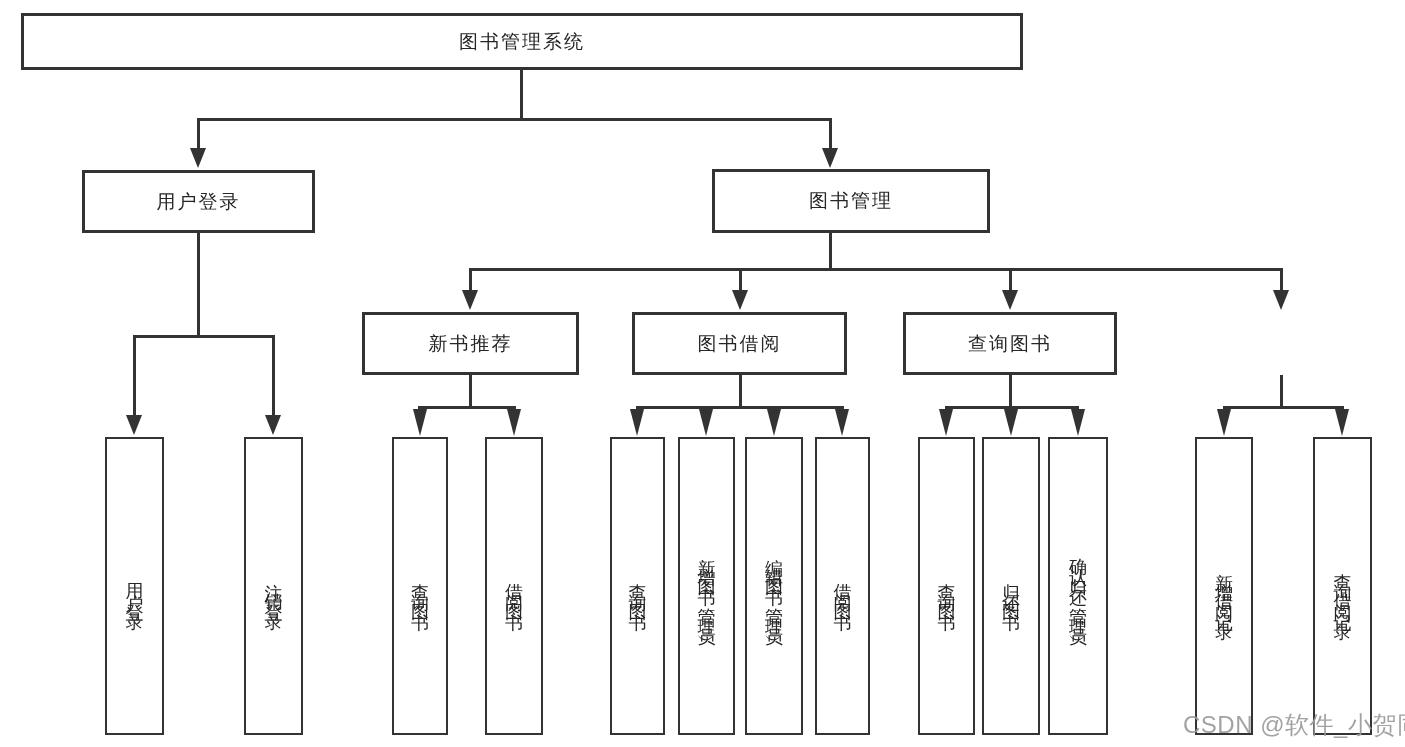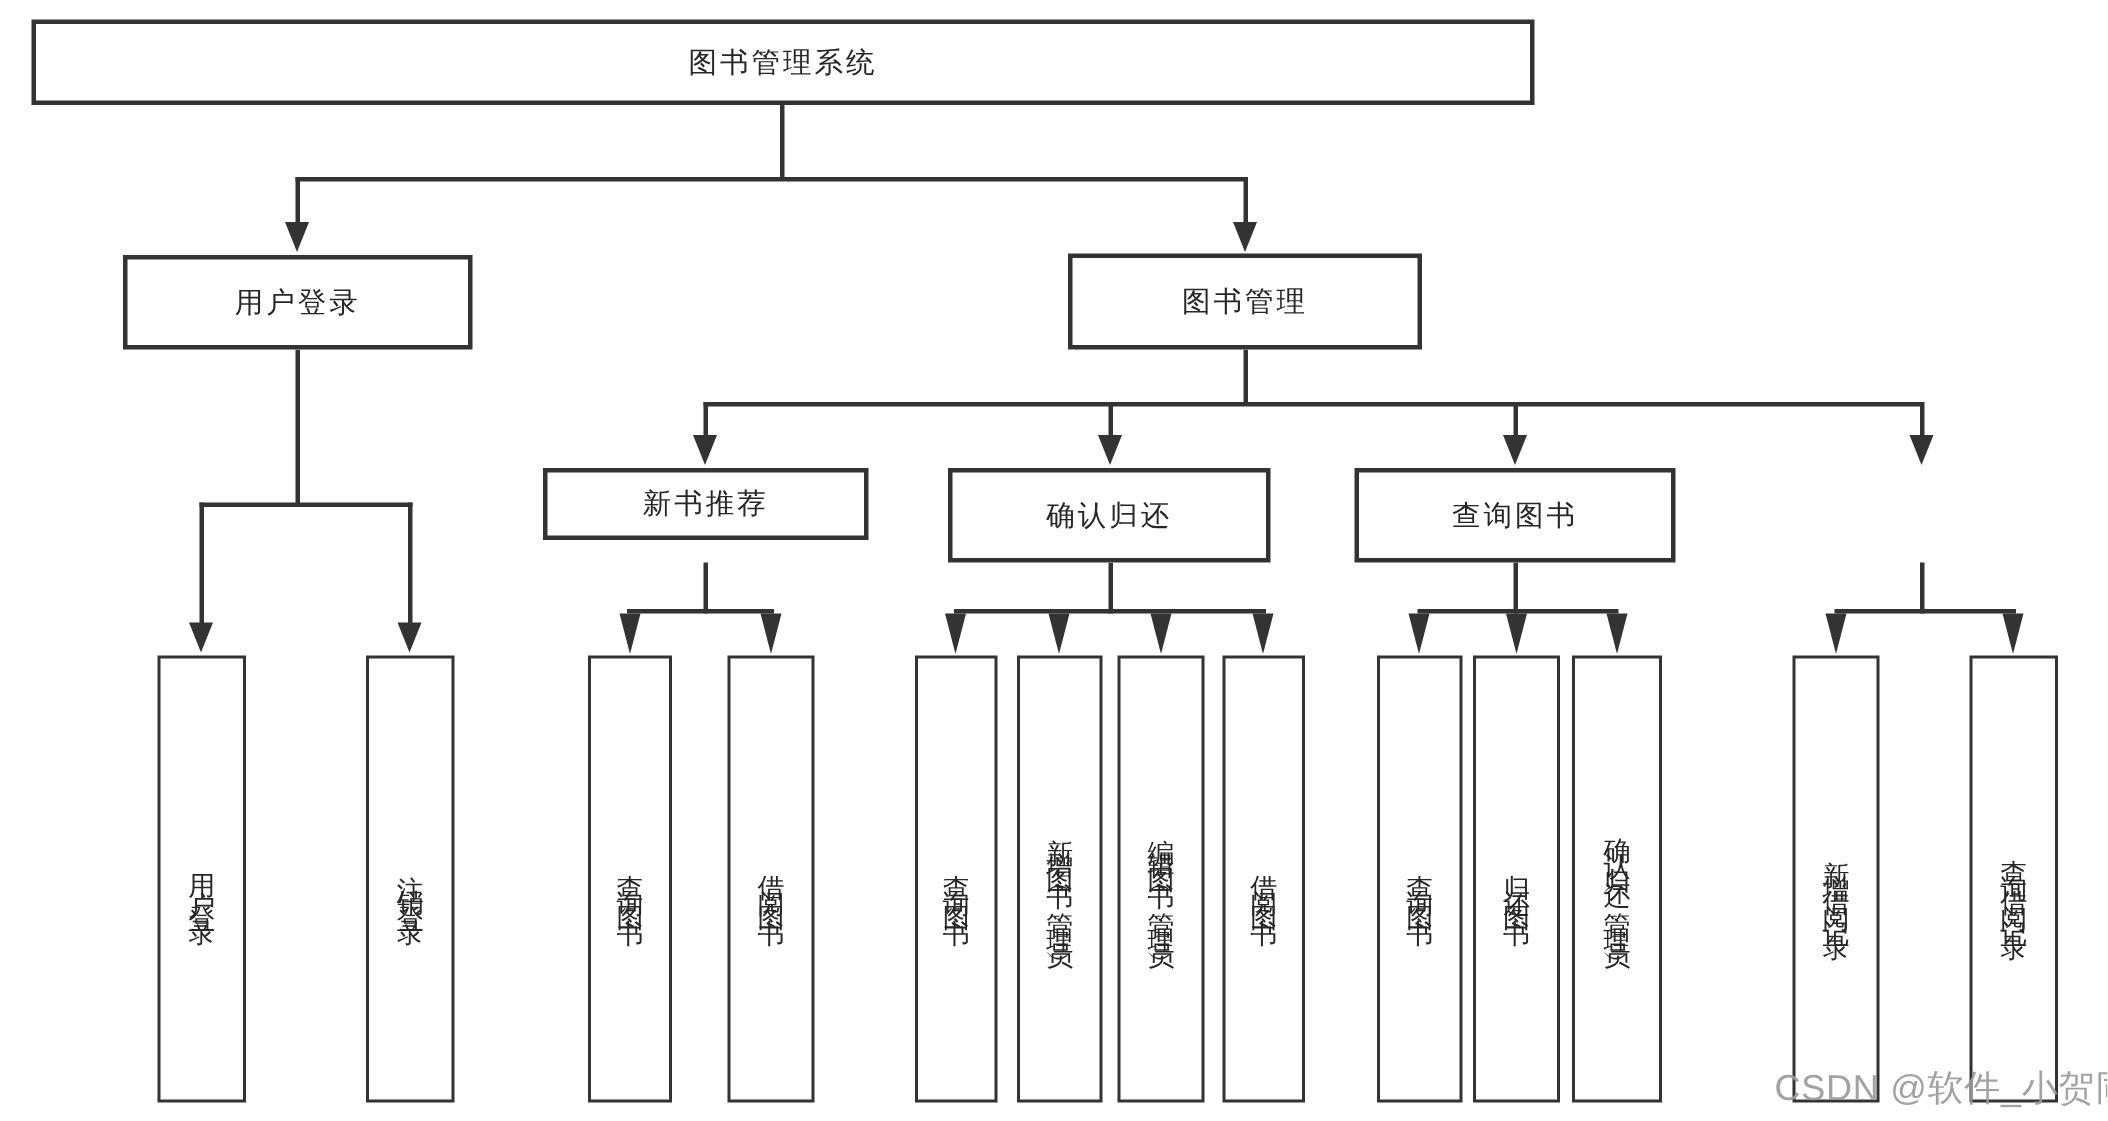--- a/index.html
+++ b/index.html
@@ -125,24 +125,24 @@
   <div class="arrow tall" style="left:1071px; top:409px;"></div>
 
   <div class="vline" style="left:1280px; top:375px; height:34px;"></div>
   <div class="hline" style="left:1223px; top:406px; width:121px;"></div>
   <div class="arrow tall" style="left:1217px; top:409px;"></div>
   <div class="arrow tall" style="left:1335px; top:409px;"></div>
 
   <div class="box" style="left:21px; top:13px; width:1002px; height:57px;">图书管理系统</div>
 
   <div class="box" style="left:82px; top:170px; width:233px; height:63px;">用户登录</div>
-  <div class="box" style="left:712px; top:169px; width:236px; height:64px;">图书管理</div>
+  <div class="box" style="left:712px; top:169px; width:278px; height:64px;">图书管理</div>
 
-  <div class="box" style="left:362px; top:312px; width:217px; height:48px;">新书推荐</div>
-  <div class="box" style="left:632px; top:312px; width:215px; height:63px;">确认归还</div>
+  <div class="box" style="left:362px; top:312px; width:217px; height:63px;">新书推荐</div>
+  <div class="box" style="left:632px; top:312px; width:215px; height:63px;">图书借阅</div>
   <div class="box" style="left:903px; top:312px; width:214px; height:63px;">查询图书</div>
 
   <div class="box leaf" style="left:105px; top:437px; width:59px; height:298px;">用户登录</div>
   <div class="box leaf" style="left:244px; top:437px; width:59px; height:298px;">注销登录</div>
 
   <div class="box leaf" style="left:392px; top:437px; width:56px; height:298px;">查询图书</div>
   <div class="box leaf" style="left:485px; top:437px; width:58px; height:298px;">借阅图书</div>
 
   <div class="box leaf" style="left:610px; top:437px; width:55px; height:298px;">查询图书</div>
   <div class="box leaf" style="left:678px; top:437px; width:57px; height:298px;">新增图书（管理员）</div>

